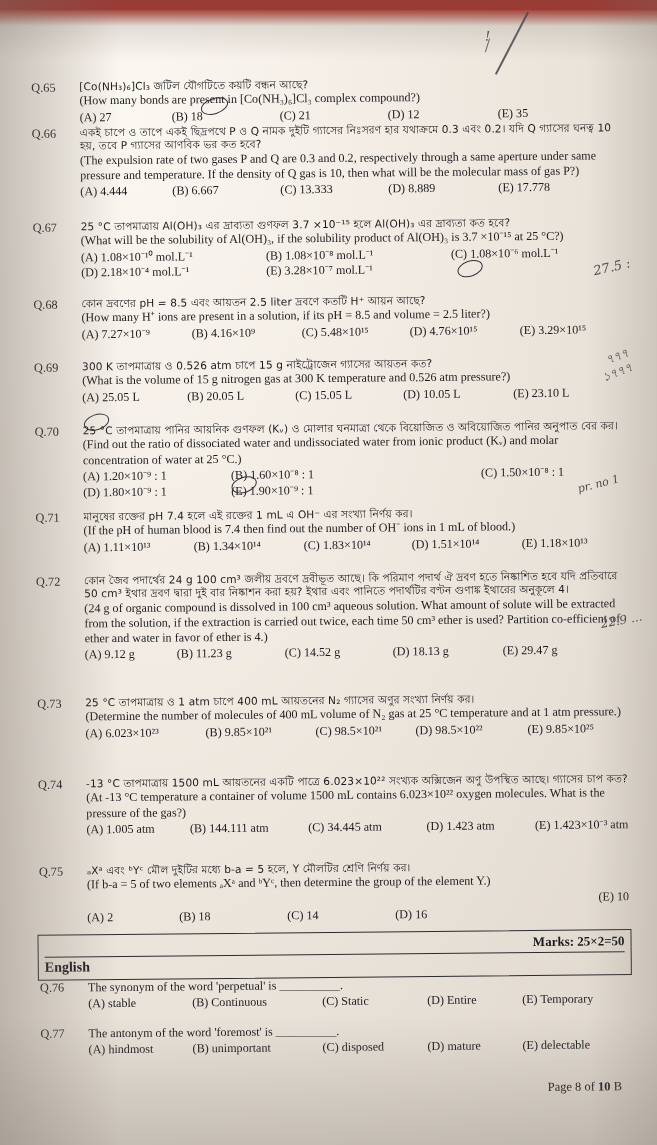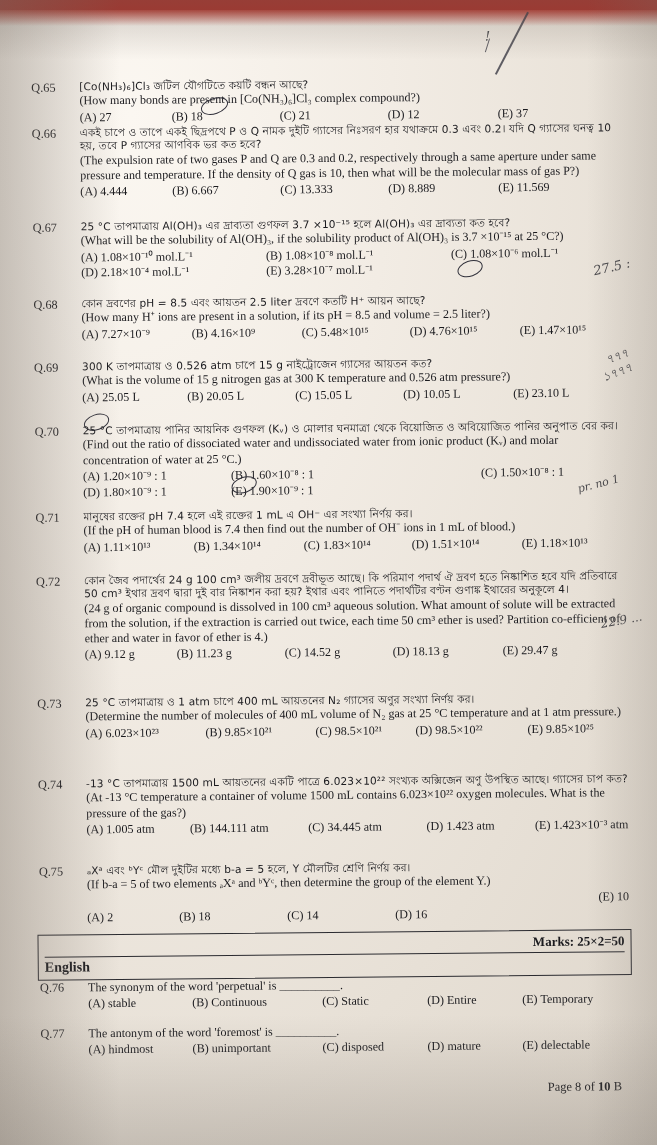--- a/index.html
+++ b/index.html
@@ -163,37 +163,37 @@
     <div class="qblock" style="top:78px;">
       <div class="qnum">Q.65</div>
       <div class="qbody">
         <div class="bn">[Co(NH₃)₆]Cl₃ জটিল যৌগটিতে কয়টি বন্ধন আছে?</div>
         <div class="en">(How many bonds are present in [Co(NH₃)₆]Cl₃ complex compound?)</div>
         <div class="opts">
           <span class="opt" style="width:92px">(A) 27</span>
           <span class="opt" style="width:108px">(B) 18</span>
           <span class="opt" style="width:108px">(C) 21</span>
           <span class="opt" style="width:110px">(D) 12</span>
-          <span class="opt">(E) 37</span>
+          <span class="opt">(E) 35</span>
         </div>
       </div>
     </div>
     <div class="circle-mark" style="left:205px; top:97px; width:26px; height:14px;"></div>
 
     <div class="qblock" style="top:124px;">
       <div class="qnum">Q.66</div>
       <div class="qbody">
         <div class="bn">একই চাপে ও তাপে একই ছিদ্রপথে P ও Q নামক দুইটি গ্যাসের নিঃসরণ হার যথাক্রমে 0.3 এবং 0.2। যদি Q গ্যাসের ঘনত্ব 10 হয়, তবে P গ্যাসের আণবিক ভর কত হবে?</div>
         <div class="en">(The expulsion rate of two gases P and Q are 0.3 and 0.2, respectively through a same aperture under same pressure and temperature. If the density of Q gas is 10, then what will be the molecular mass of gas P?)</div>
         <div class="opts">
           <span class="opt" style="width:92px">(A) 4.444</span>
           <span class="opt" style="width:108px">(B) 6.667</span>
           <span class="opt" style="width:108px">(C) 13.333</span>
           <span class="opt" style="width:110px">(D) 8.889</span>
-          <span class="opt">(E) 11.569</span>
+          <span class="opt">(E) 17.778</span>
         </div>
       </div>
     </div>
 
     <div class="qblock" style="top:218px;">
       <div class="qnum">Q.67</div>
       <div class="qbody">
         <div class="bn">25 °C তাপমাত্রায় Al(OH)₃ এর দ্রাব্যতা গুণফল 3.7 ×10⁻¹⁵ হলে Al(OH)₃ এর দ্রাব্যতা কত হবে?</div>
         <div class="en">(What will be the solubility of Al(OH)₃, if the solubility product of Al(OH)₃ is 3.7 ×10⁻¹⁵ at 25 °C?)</div>
         <div class="opts" style="flex-wrap:wrap;">
@@ -210,21 +210,21 @@
     <div class="qblock" style="top:295px;">
       <div class="qnum">Q.68</div>
       <div class="qbody">
         <div class="bn">কোন দ্রবণের pH = 8.5 এবং আয়তন 2.5 liter দ্রবণে কতটি H⁺ আয়ন আছে?</div>
         <div class="en">(How many H⁺ ions are present in a solution, if its pH = 8.5 and volume = 2.5 liter?)</div>
         <div class="opts">
           <span class="opt" style="width:110px">(A) 7.27×10⁻⁹</span>
           <span class="opt" style="width:110px">(B) 4.16×10⁹</span>
           <span class="opt" style="width:108px">(C) 5.48×10¹⁵</span>
           <span class="opt" style="width:110px">(D) 4.76×10¹⁵</span>
-          <span class="opt">(E) 1.47×10¹⁵</span>
+          <span class="opt">(E) 3.29×10¹⁵</span>
         </div>
       </div>
     </div>
 
     <div class="qblock" style="top:358px;">
       <div class="qnum">Q.69</div>
       <div class="qbody">
         <div class="bn">300 K তাপমাত্রায় ও 0.526 atm চাপে 15 g নাইট্রোজেন গ্যাসের আয়তন কত?</div>
         <div class="en">(What is the volume of 15 g nitrogen gas at 300 K temperature and 0.526 atm pressure?)</div>
         <div class="opts">

